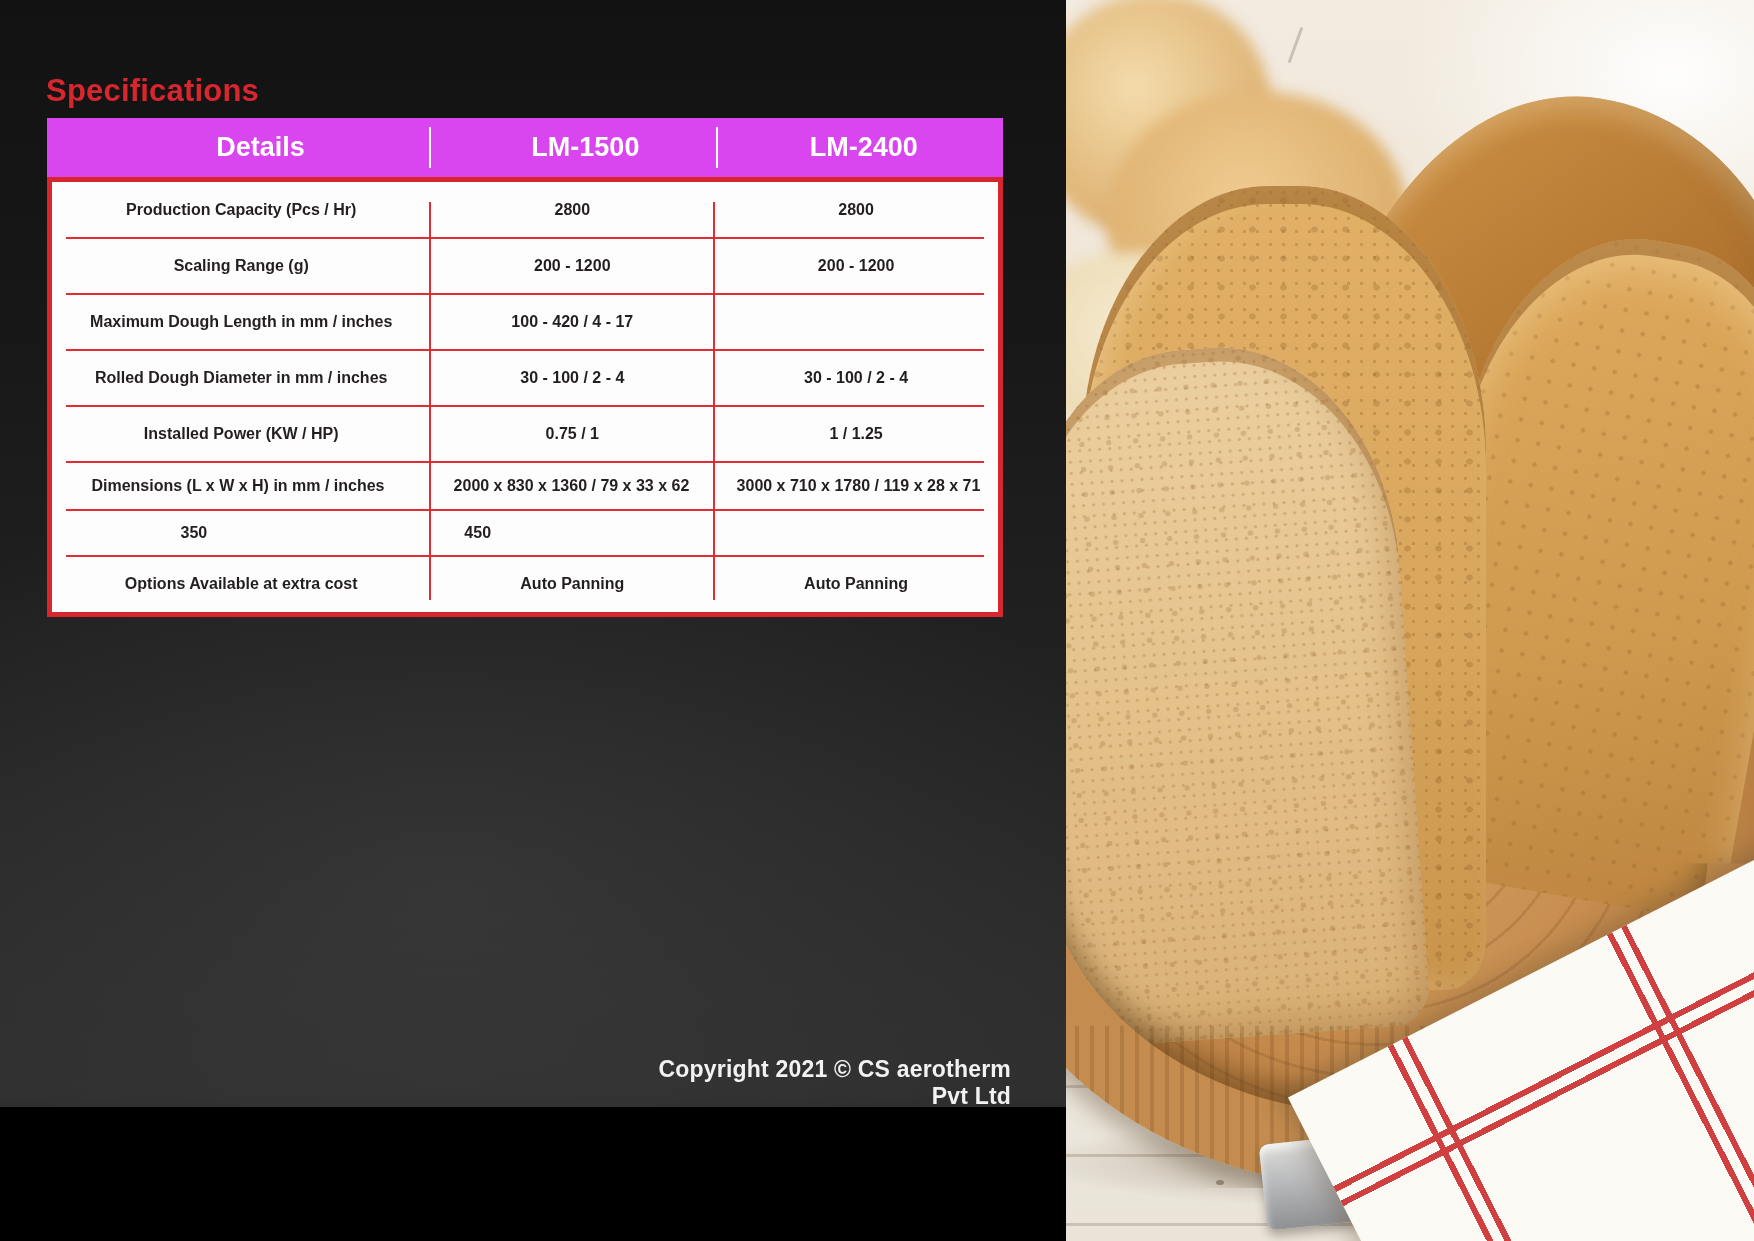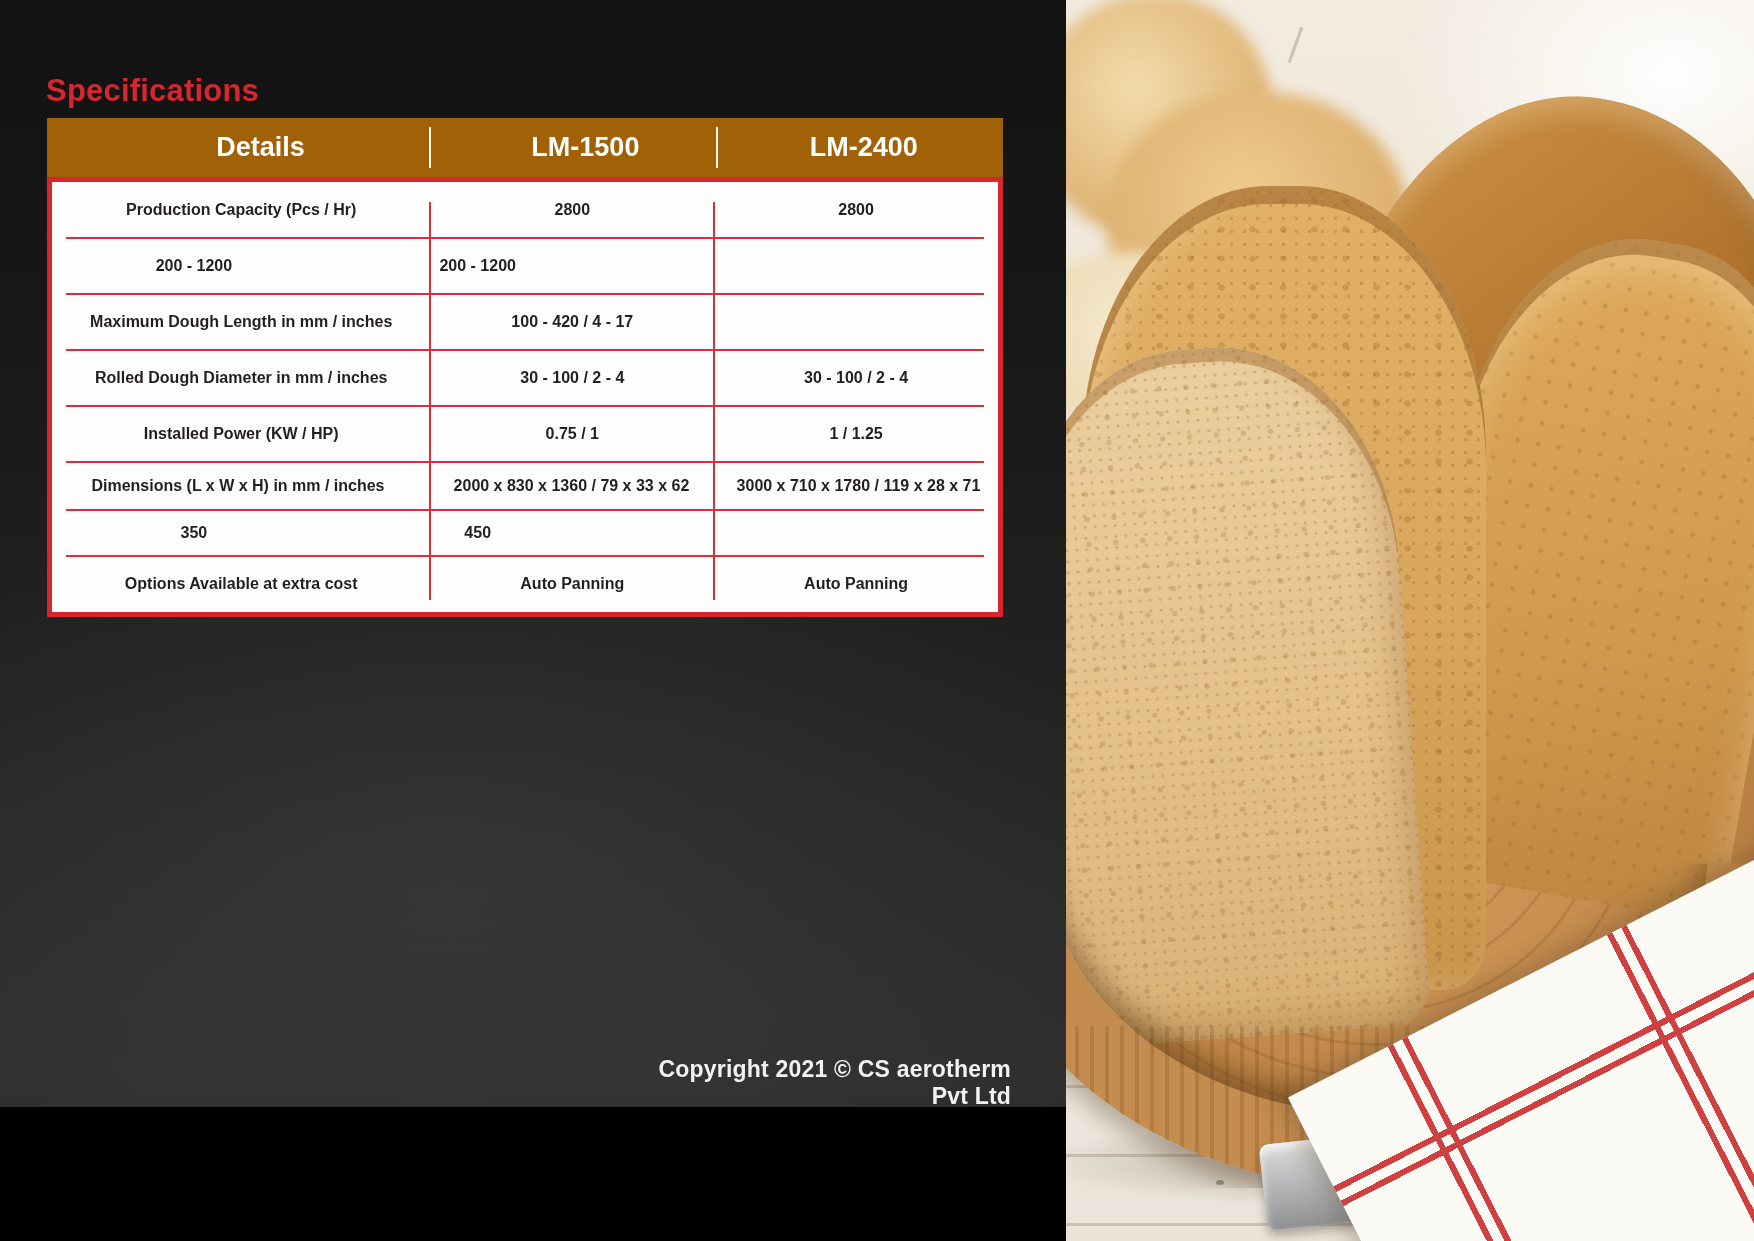--- a/index.html
+++ b/index.html
@@ -20,21 +20,21 @@
   .black-strip{position:absolute;left:0;top:1107px;width:1066px;height:134px;background:#000;}
 
   .page-title{
     position:absolute;left:46px;top:52px;
     font-size:31px;font-weight:bold;color:#d7262e;letter-spacing:.2px;
   }
 
   
   .table-wrap{position:absolute;left:47px;top:118px;width:956px;}
   .t-header{
-    position:relative;height:59px;background:#a16207;
+    position:relative;height:59px;background:#d946ef;
     display:flex;align-items:center;padding-left:28px;
   }
   .t-header .hc{
     color:#fff;font-size:27px;font-weight:bold;text-align:center;
     display:flex;align-items:center;justify-content:center;height:100%;
   }
   .hc.c1{width:40%;} .hc.c2{width:30%;} .hc.c3{width:30%;}
   .h-sep{position:absolute;top:9px;bottom:9px;width:2px;background:#ffffff;}
   .h-sep.s1{left:40%;} .h-sep.s2{left:70%;}
 
@@ -152,20 +152,21 @@
     </div>
 
     <div class="t-body">
       <div class="t-rows">
         <div class="t-row rh56">
           <div class="cell c1">Production Capacity (Pcs / Hr)</div>
           <div class="cell c2">2800</div>
           <div class="cell c3">2800</div>
         </div>
         <div class="t-row rh56">
+          <div class="cell c1">Scaling Range (g)</div>
           <div class="cell c2">200 - 1200</div>
           <div class="cell c3">200 - 1200</div>
         </div>
         <div class="t-row rh56">
           <div class="cell c1">Maximum Dough Length in mm / inches</div>
           <div class="cell c3">100 - 420 / 4 - 17</div>
         </div>
         <div class="t-row rh56">
           <div class="cell c1">Rolled Dough Diameter in mm / inches</div>
           <div class="cell c2">30 - 100 / 2 - 4</div>

